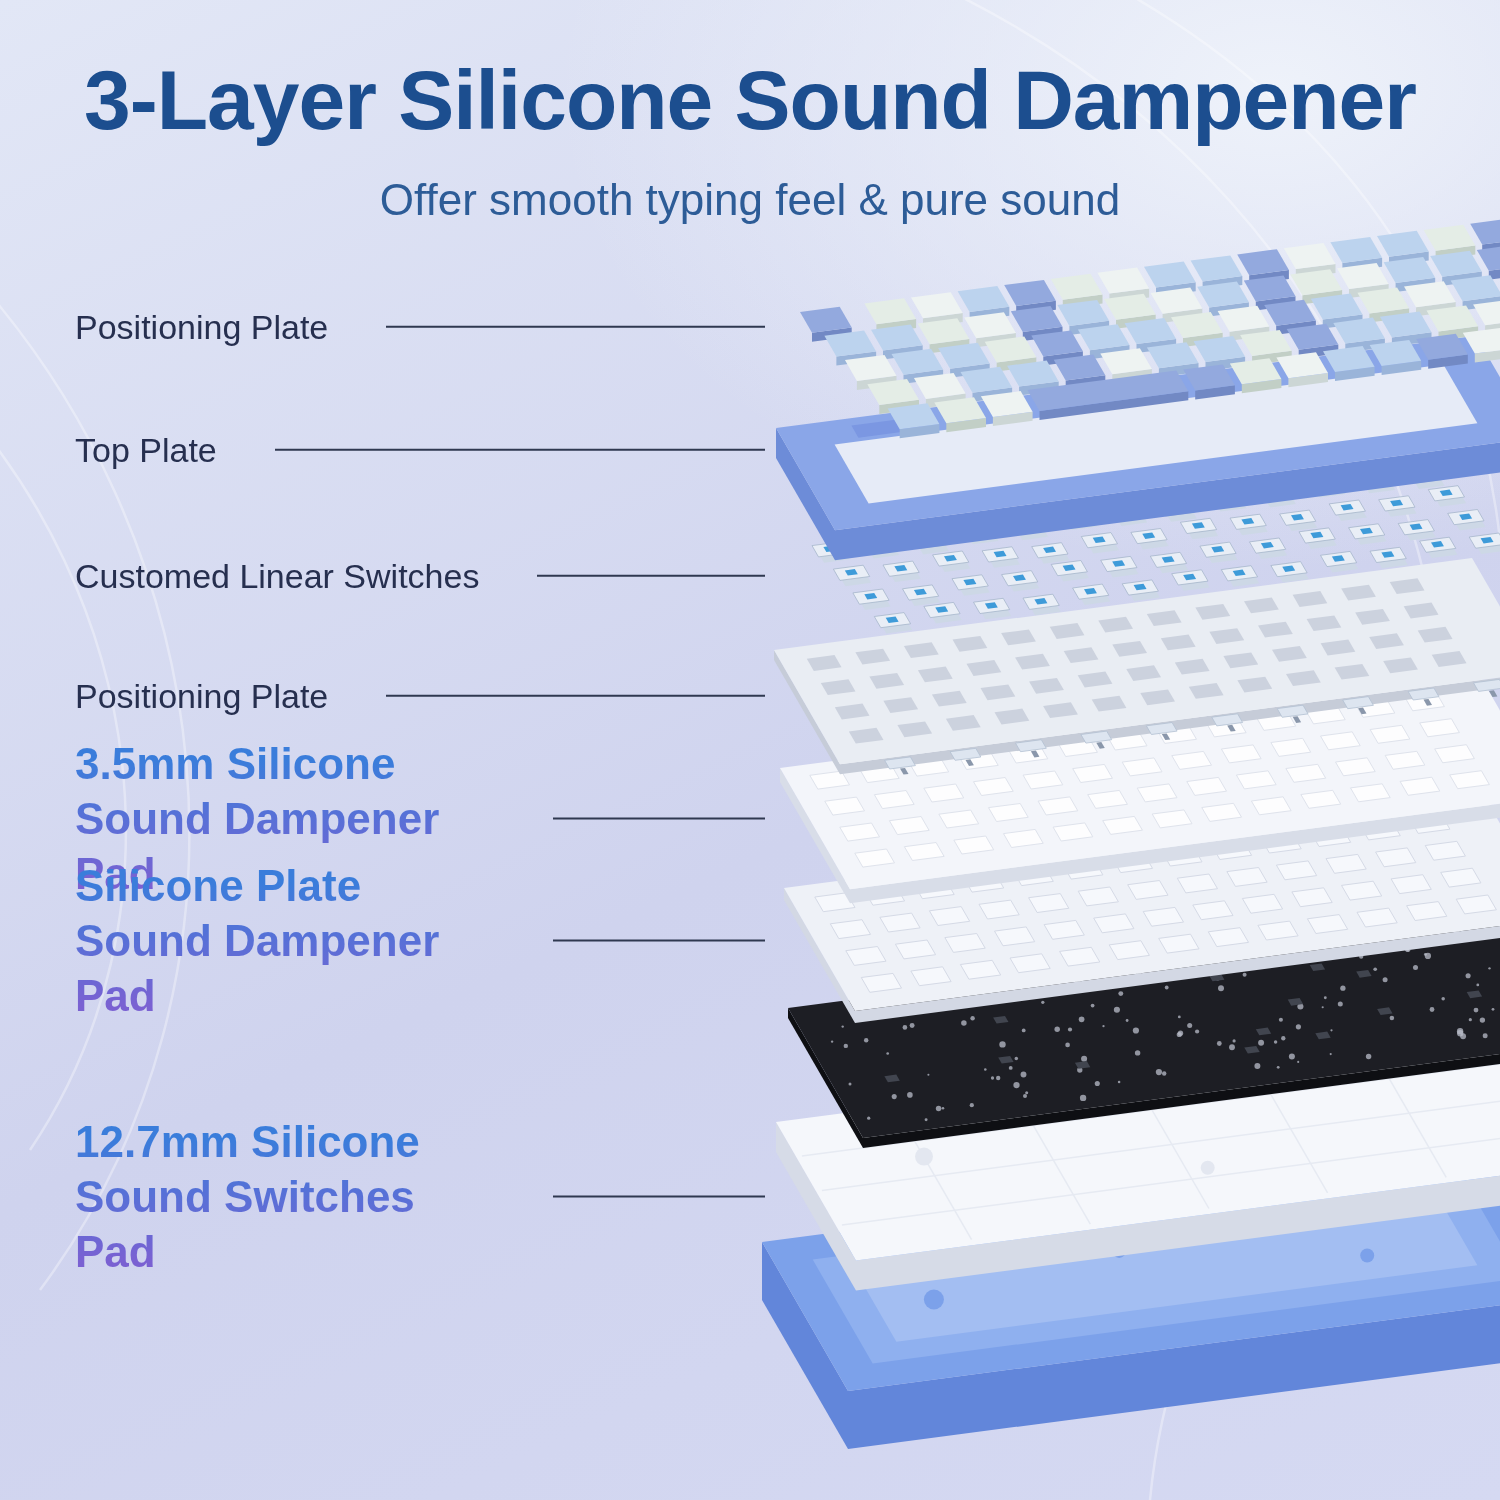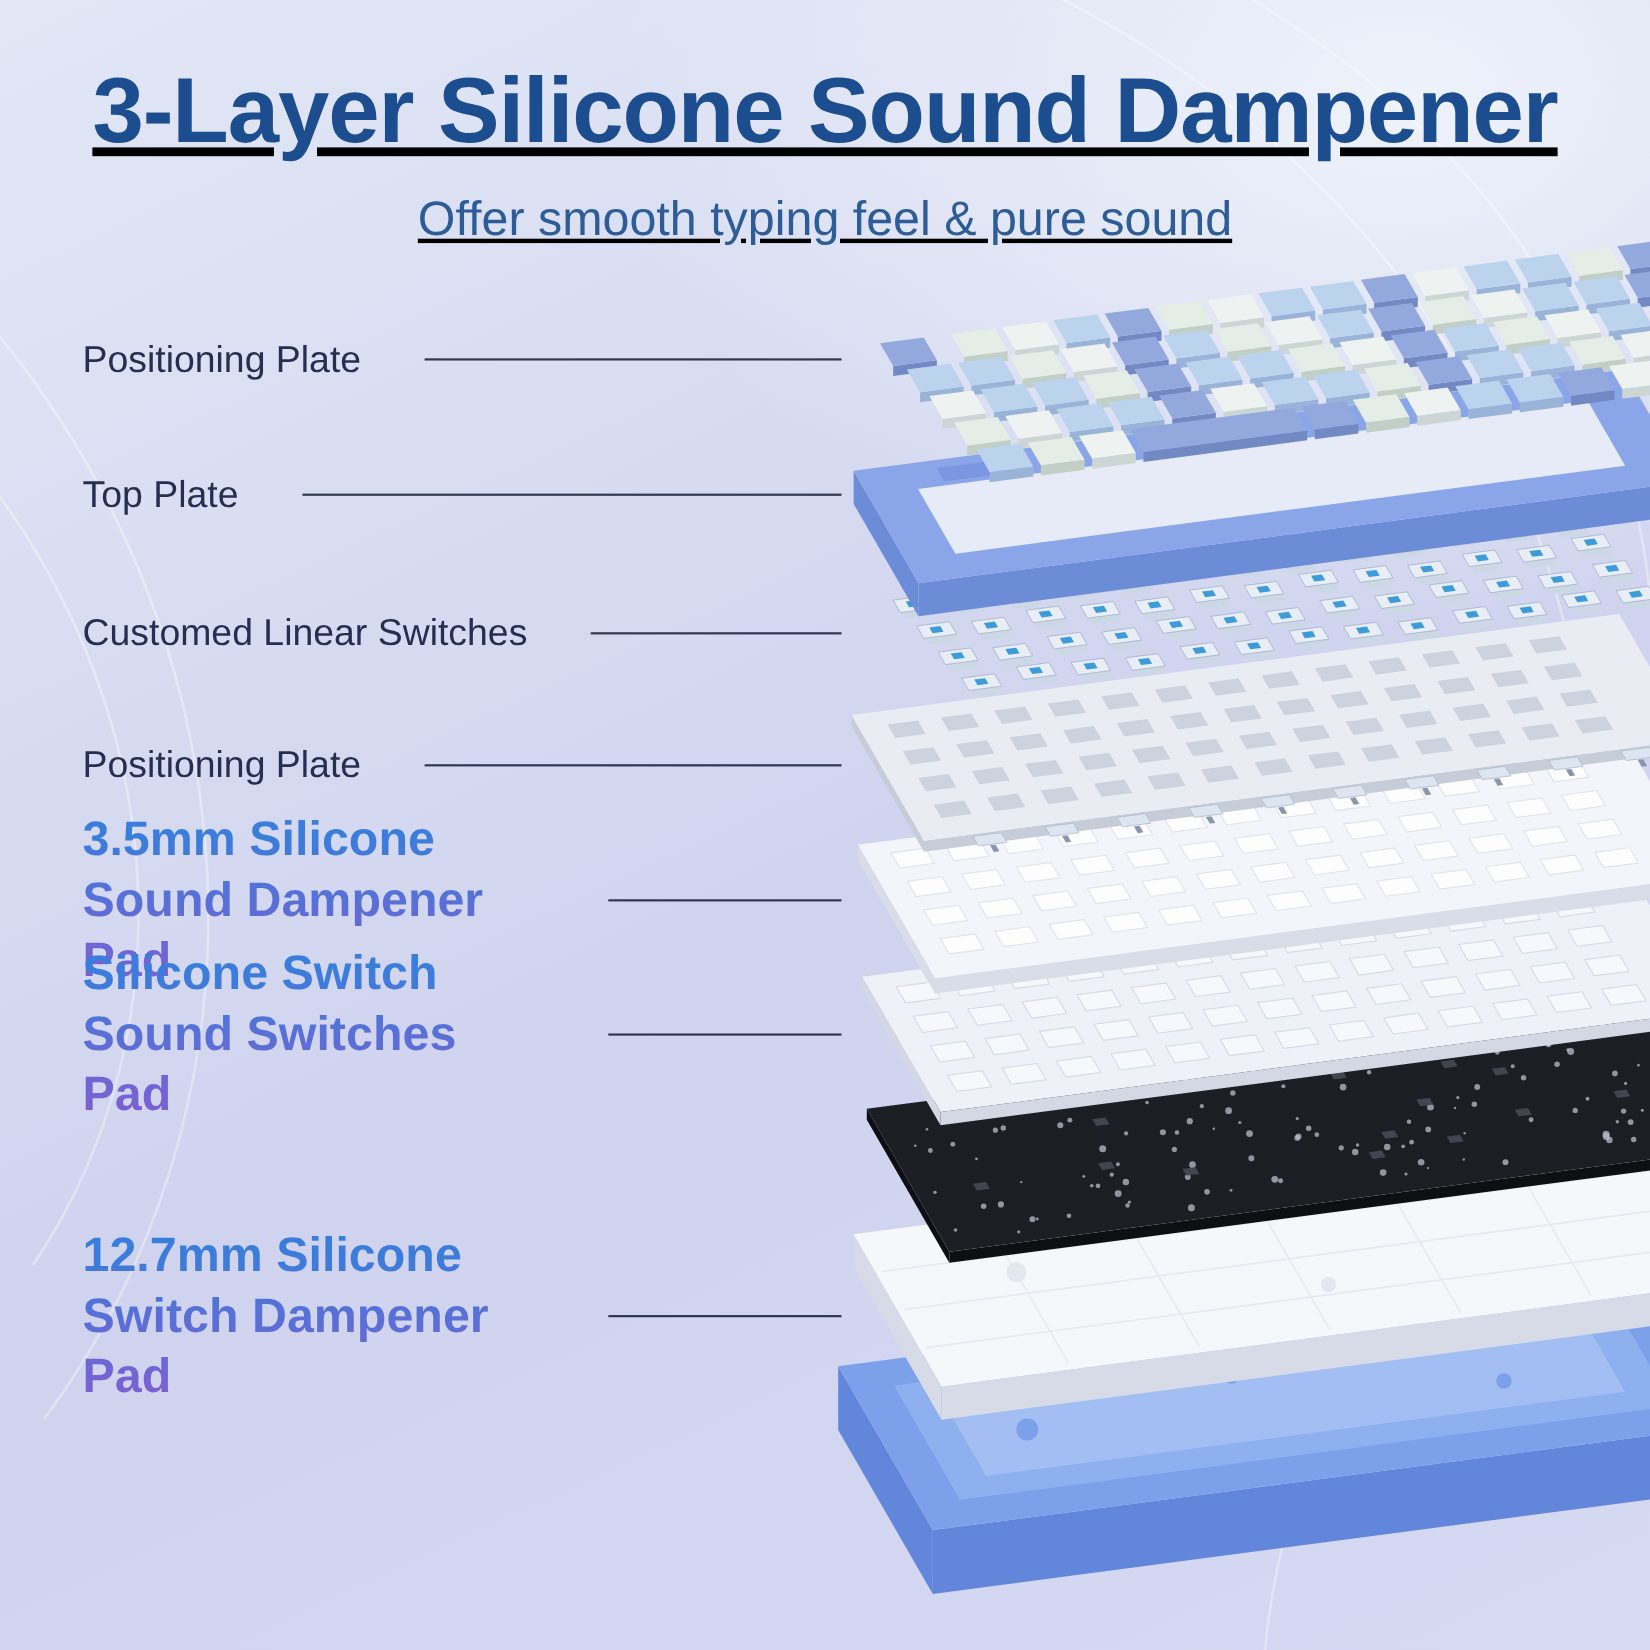--- a/index.html
+++ b/index.html
@@ -6,21 +6,21 @@
   .page{
     position:relative;width:1500px;height:1500px;overflow:hidden;
     font-family:"Liberation Sans",sans-serif;
     background:
       radial-gradient(1200px 800px at 85% 6%, #eef2fa 0%, rgba(238,242,250,0) 60%),
       linear-gradient(155deg,#e2e7f6 0%,#cfd3ee 55%,#d5d9f2 100%);
   }
   svg.bg,svg.kbd{position:absolute;left:0;top:0;}
   svg.bg{z-index:0;}
   svg.kbd{z-index:1;}
-  .header{position:absolute;top:52px;left:0;width:100%;text-align:center;z-index:2;text-decoration:underline;}
+  .header{position:absolute;top:52px;left:0;width:100%;text-align:center;z-index:2;}
   .title{
     font-size:84px;font-weight:800;color:#1c4e8f;letter-spacing:-1px;
     white-space:nowrap;margin:0;
   }
   .subtitle{font-size:44px;font-weight:400;color:#2d5c97;margin:26px 0 0 0;}
   .label-row{
     position:absolute;left:75px;width:690px;display:flex;align-items:center;
     transform:translateY(-50%);z-index:2;gap:44px;
   }
   .label-row .txt{
@@ -729,23 +729,23 @@
     <span class="txt">Positioning Plate</span>
     <div class="line"></div>
   </div>
 
   <div class="label-row accent" style="top:818px">
     <span class="txt">3.5mm Silicone Sound Dampener Pad</span>
     <div class="line"></div>
   </div>
 
   <div class="label-row accent" style="top:940px">
-    <span class="txt">Silicone Switch Sound Switches Pad</span>
+    <span class="txt">Silicone Plate Sound Dampener Pad</span>
     <div class="line"></div>
   </div>
 
 
   <div class="label-row accent" style="top:1196px">
-    <span class="txt">12.7mm Silicone Switch Dampener Pad</span>
+    <span class="txt">12.7mm Silicone Sound Switches Pad</span>
     <div class="line"></div>
   </div>
 
 </div>
 
 </body></html>

